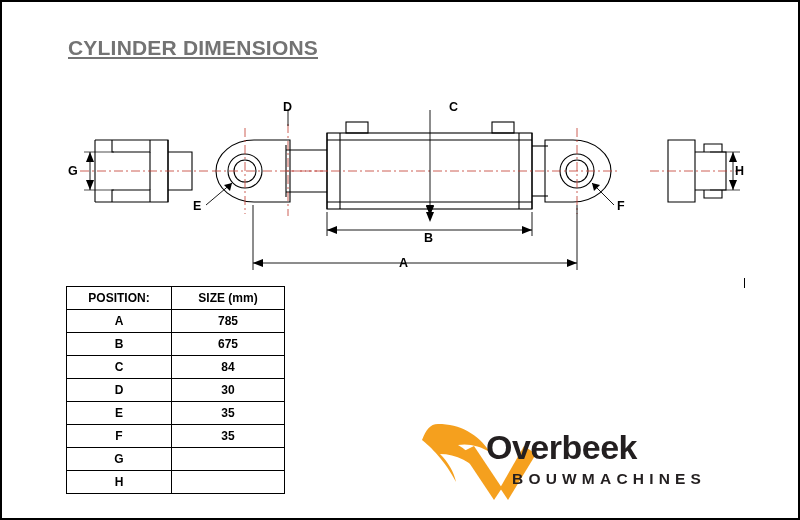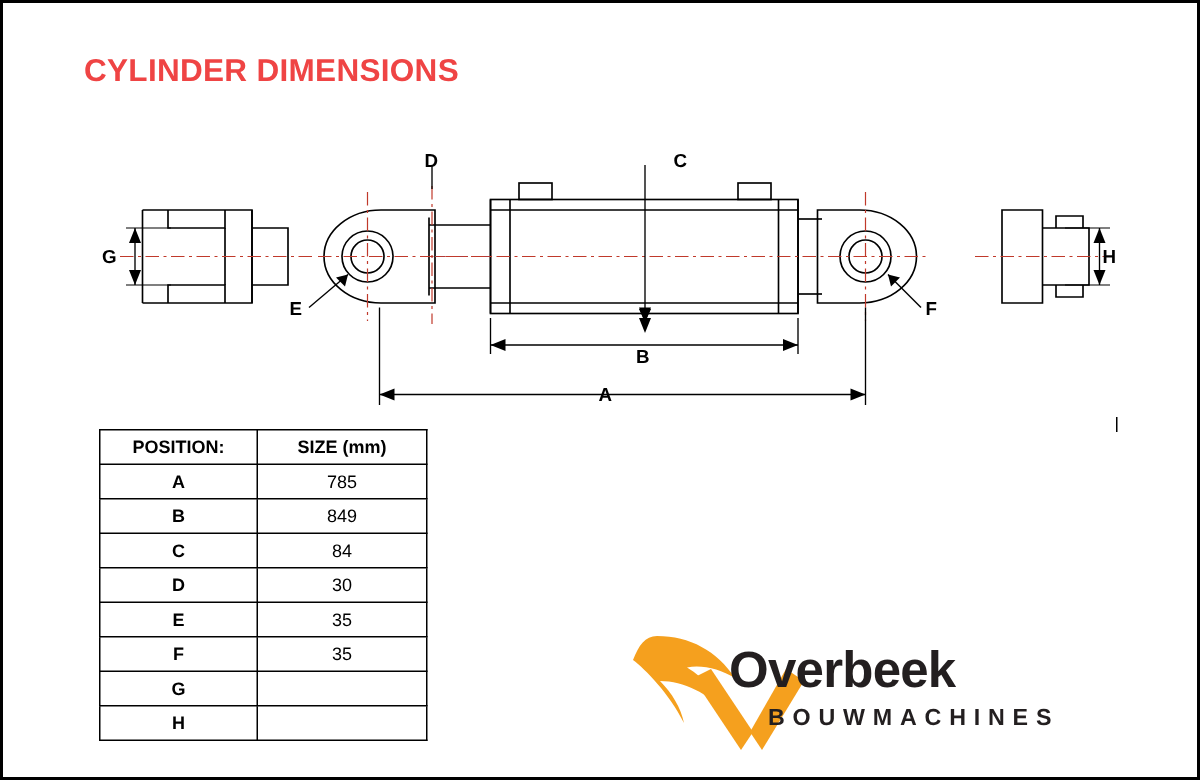--- a/index.html
+++ b/index.html
@@ -20,27 +20,28 @@
     width: 800px;
     height: 520px;
     background: #ffffff;
   }
   .border-line {
     position: absolute;
     background: #000000;
   }
   #title {
     position: absolute;
-    left: 56px;
+    left: 68px;
     top: 36px;
     font-size: 21px;
     font-weight: bold;
     letter-spacing: 0.2px;
-    color: #ef4444;
+    color: #737373;
     white-space: nowrap;
+    text-decoration: underline;
   }
   #service-box {
     position: absolute;
     left: 510px;
     top: 37px;
     width: 218px;
     height: 25px;
     border: 1.5px solid #000000;
     box-sizing: border-box;
     display: flex;
@@ -65,21 +66,21 @@
   #dim-table td, #dim-table th {
     border: 1px solid #000000;
     text-align: center;
     padding: 0;
     height: 22px;
     color: #000000;
     font-weight: bold;
   }
   #dim-table .col-pos { width: 104px; }
   #dim-table .col-size { width: 112px; }
-  #dim-table tbody td { font-weight: normal; }
+  #dim-table tbody td { font-weight: bold; }
   #dim-table tbody td.pos-cell { font-weight: bold; }
   
   #logo {
     position: absolute;
     left: 420px;
     top: 418px;
     width: 320px;
     height: 90px;
   }
   #logo-word {
@@ -252,21 +253,21 @@
         <th class="col-size">SIZE (mm)</th>
       </tr>
     </thead>
     <tbody>
       <tr>
         <td class="pos-cell">A</td>
         <td>785</td>
       </tr>
       <tr>
         <td class="pos-cell">B</td>
-        <td>849</td>
+        <td>675</td>
       </tr>
       <tr>
         <td class="pos-cell">C</td>
         <td>84</td>
       </tr>
       <tr>
         <td class="pos-cell">D</td>
         <td>30</td>
       </tr>
       <tr>

